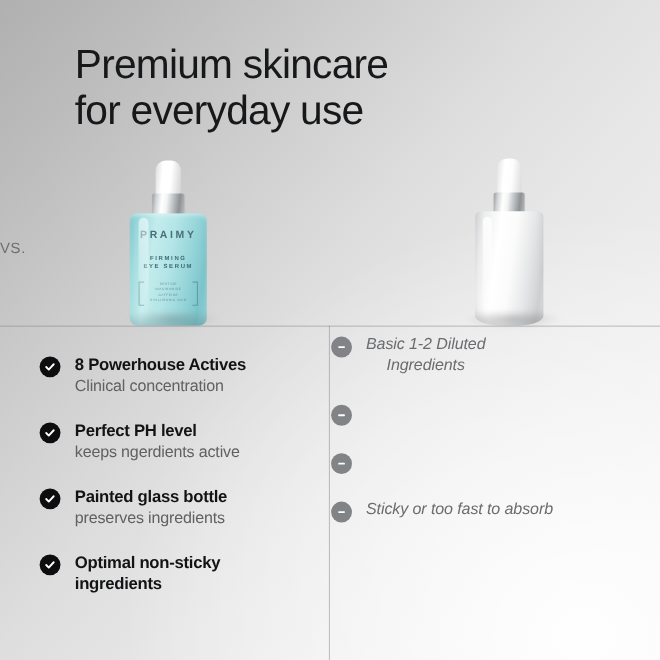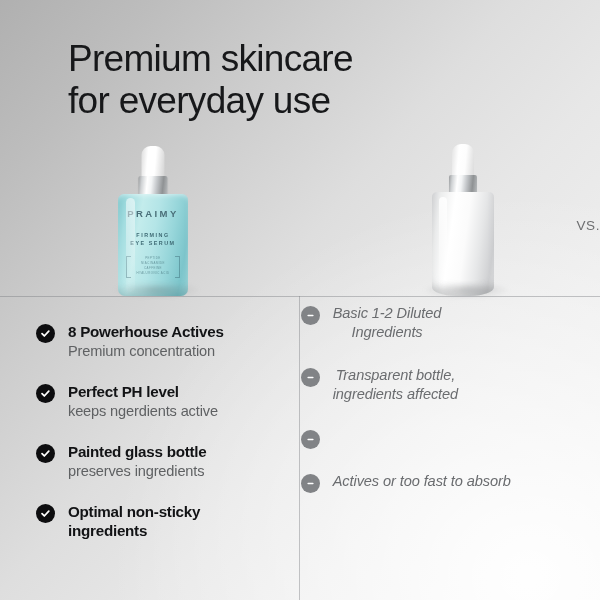--- a/index.html
+++ b/index.html
@@ -56,21 +56,21 @@
     top: 130px;
     width: 600px;
     height: 166px;
   }
 
   .vs-label {
     position: absolute;
     left: 0;
     top: 88px;
     width: 600px;
-    text-align: right;
+    text-align: left;
     font-size: 13.5px;
     letter-spacing: 0.6px;
     color: #6e6f71;
     font-weight: 400;
   }
 
   
   .bottle {
     position: absolute;
     top: 0;
@@ -355,21 +355,21 @@
     <div class="col col-pro">
 
       <div class="item">
         <span class="badge badge-check">
           <svg width="11" height="11" viewBox="0 0 12 12" aria-hidden="true">
             <path d="M2.2 6.2 L4.7 8.7 L9.6 3.4" fill="none" stroke="#ffffff" stroke-width="1.9" stroke-linecap="round" stroke-linejoin="round"></path>
           </svg>
         </span>
         <span class="item-text">
           <span class="pro-title">8 Powerhouse Actives</span>
-          <span class="pro-sub" style="display:block">Premium concentration</span>
+          <span class="pro-sub" style="display:block">Clinical concentration</span>
         </span>
       </div>
 
       <div class="item">
         <span class="badge badge-check">
           <svg width="11" height="11" viewBox="0 0 12 12" aria-hidden="true">
             <path d="M2.2 6.2 L4.7 8.7 L9.6 3.4" fill="none" stroke="#ffffff" stroke-width="1.9" stroke-linecap="round" stroke-linejoin="round"></path>
           </svg>
         </span>
         <span class="item-text">
@@ -414,36 +414,34 @@
         <span class="con-text">Basic 1-2 Diluted
 Ingredients</span>
       </div>
 
       <div class="item">
         <span class="badge badge-minus">
           <svg width="11" height="11" viewBox="0 0 12 12" aria-hidden="true">
             <rect x="2.6" y="5.1" width="6.8" height="1.8" rx="0.9" fill="#ffffff"></rect>
           </svg>
         </span>
-        <span class="con-text">Transparent bottle,
-ingredients affected</span>
       </div>
 
       <div class="item">
         <span class="badge badge-minus">
           <svg width="11" height="11" viewBox="0 0 12 12" aria-hidden="true">
             <rect x="2.6" y="5.1" width="6.8" height="1.8" rx="0.9" fill="#ffffff"></rect>
           </svg>
         </span>
       </div>
 
       <div class="item">
         <span class="badge badge-minus">
           <svg width="11" height="11" viewBox="0 0 12 12" aria-hidden="true">
             <rect x="2.6" y="5.1" width="6.8" height="1.8" rx="0.9" fill="#ffffff"></rect>
           </svg>
         </span>
-        <span class="con-text">Actives or too fast to absorb</span>
+        <span class="con-text">Sticky or too fast to absorb</span>
       </div>
 
     </div>
   </div>
 </div>
 
 </body></html>

